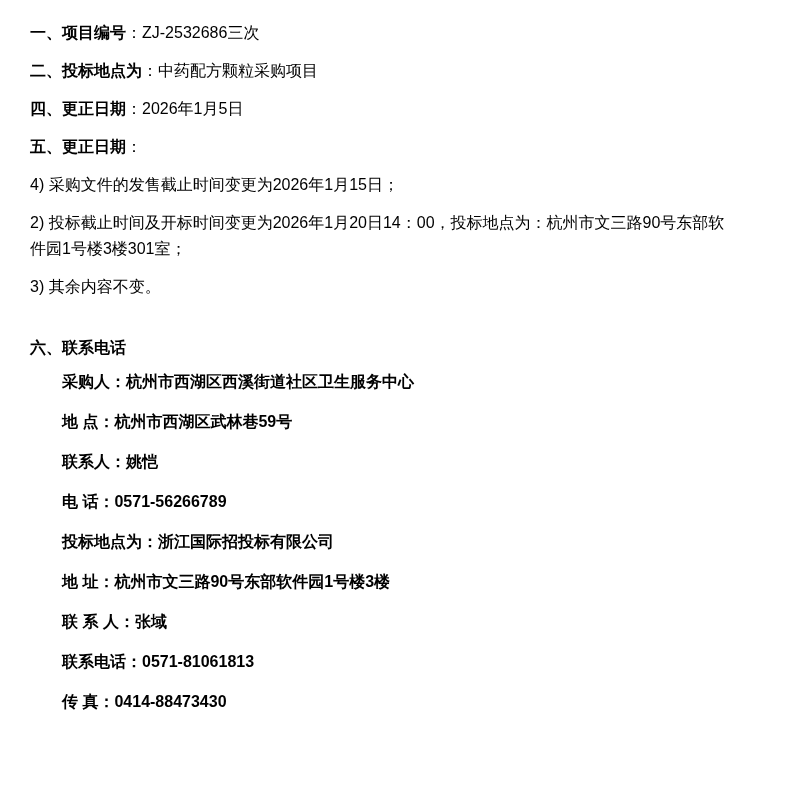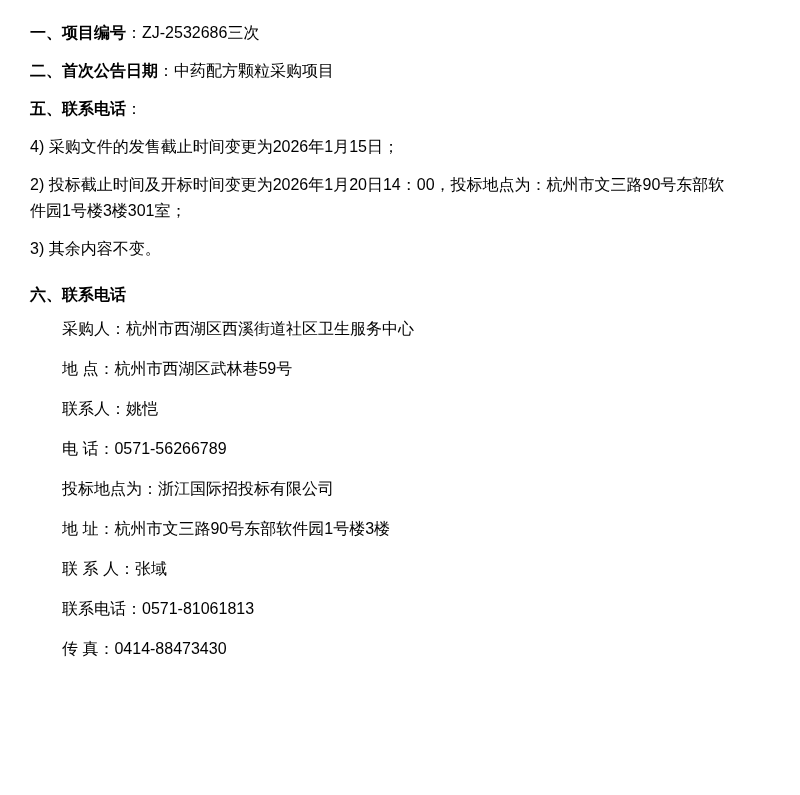--- a/index.html
+++ b/index.html
@@ -26,40 +26,42 @@
     white-space: pre-wrap;
     word-break: break-all;
   }
   .sec-label {
     font-weight: bold;
   }
   .sec-value {
     font-weight: normal;
   }
   p.contact-heading {
-    margin-top: 20px;
+    margin-top: 35px;
     margin-bottom: 8px;
   }
   p.contact-line {
     padding-left: 32px;
     margin-bottom: 14px;
+    font-weight: bold;
   }
 </style>
 </head>
 <body>
 
 <div class="doc">
 
   <p><span class="sec-label">一、项目编号</span><span class="sec-value">：ZJ-2532686三次</span></p>
 
-  <p><span class="sec-label">二、首次公告日期</span><span class="sec-value">：中药配方颗粒采购项目</span></p>
+  <p><span class="sec-label">二、投标地点为</span><span class="sec-value">：中药配方颗粒采购项目</span></p>
 
 
+  <p><span class="sec-label">四、更正日期</span><span class="sec-value">：2026年1月5日</span></p>
 
-  <p><span class="sec-label">五、联系电话</span><span class="sec-value">：</span></p>
+  <p><span class="sec-label">五、更正日期</span><span class="sec-value">：</span></p>
 
   <p class="correction-item">4) 采购文件的发售截止时间变更为2026年1月15日；</p>
 
   <p class="correction-item">2) 投标截止时间及开标时间变更为2026年1月20日14：00，投标地点为：杭州市文三路90号东部软
 件园1号楼3楼301室；</p>
 
   <p class="correction-item">3) 其余内容不变。</p>
 
   <p class="contact-heading"><span class="sec-label">六、联系电话</span></p>
 

